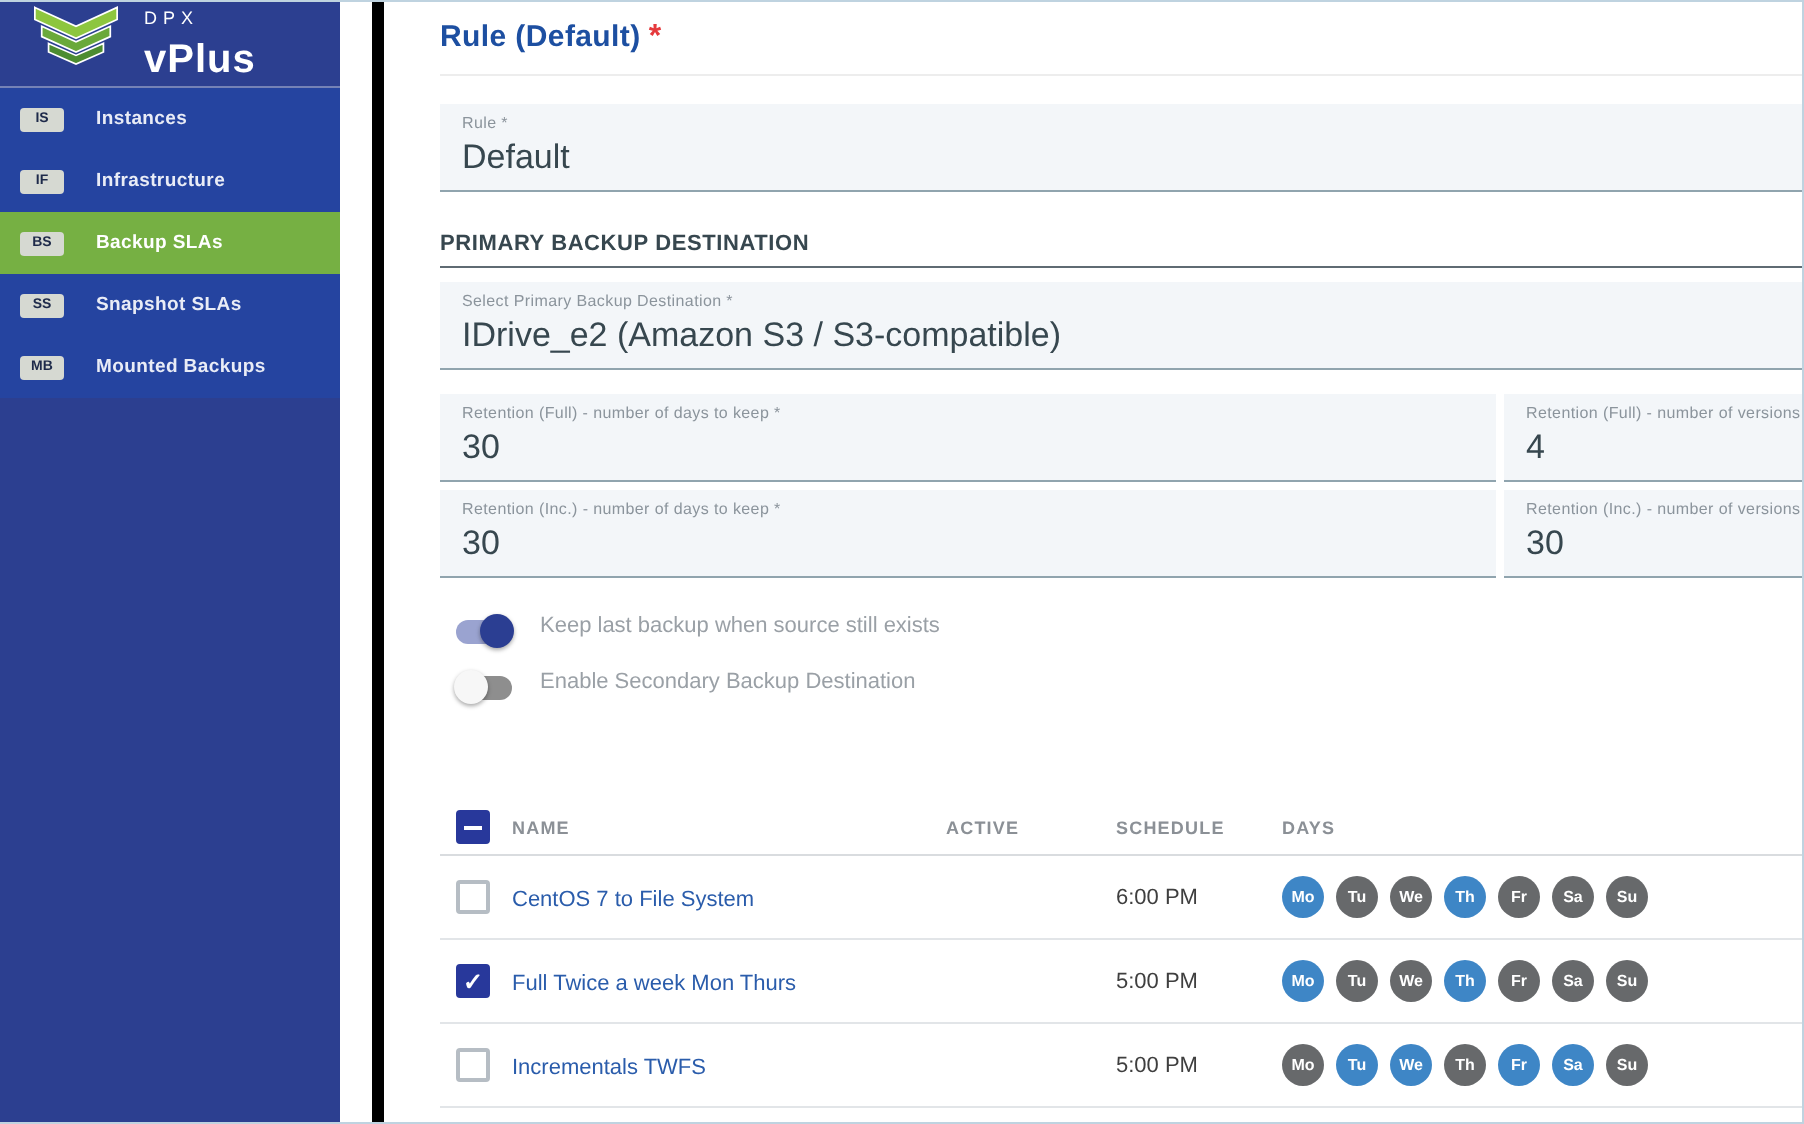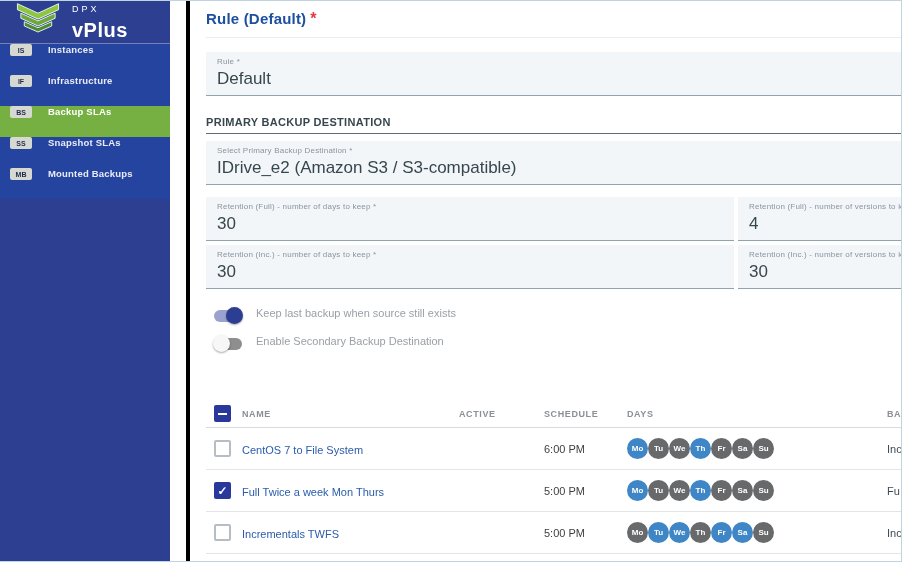--- a/index.html
+++ b/index.html
@@ -13,31 +13,31 @@
   html,body{background:#dfe7ee}
   .screen{position:relative;width:902px;height:562px;background:#fff;overflow:hidden;
     border:1px solid #bfd3e0;border-left:none;
     font-family:"Liberation Sans",sans-serif;-webkit-font-smoothing:antialiased}
   
   .sidebar{position:absolute;left:0;top:0;bottom:0;width:170px;background:var(--sidebar-blue);overflow:hidden}
   .logo{height:43px;display:flex;align-items:center;padding-left:14px;border-bottom:1px solid rgba(255,255,255,.35)}
   .logo-text{margin-left:10px;color:#fff;line-height:1}
   .logo-dpx{font-size:9px;font-weight:normal;letter-spacing:3px;display:block;margin-bottom:6px}
   .logo-vplus{font-size:20px;font-weight:bold;letter-spacing:.5px;display:block}
-  .nav-item{display:flex;align-items:flex-start;padding-left:18px;cursor:pointer}
+  .nav-item{display:flex;align-items:center;padding-left:18px;cursor:pointer}
   .nav-item.sub{height:31px;background:var(--sidebar-sub-blue);padding-left:10px}
   .nav-item.active{background:var(--active-green)}
   .nav-label{margin-left:7px;color:#e9ecf6;font-size:10.5px;font-weight:bold;letter-spacing:.2px;white-space:nowrap}
   .nav-item.sub .nav-label{font-size:9.5px}
   .nav-item.active .nav-label{color:#fff}
   .nav-badge{flex:0 0 22px;text-align:center;padding:2.5px 0;border-radius:2px;background:#d6d9d2;
     color:#1e2a4a;font-size:7px;font-weight:bold;margin-right:9px}
   
   .main{position:absolute;left:170px;right:0;top:0;bottom:0;background:#fff;overflow:hidden}
-  .main-inner{position:absolute;left:16px;right:0;top:0;bottom:0;border-left:4px solid #000000;padding-left:16px;overflow:hidden}
+  .main-inner{position:absolute;left:16px;right:0;top:0;bottom:0;border-left:6px solid #000000;padding-left:28px;overflow:hidden}
   .title-row{padding:9px 0;border-bottom:1px solid #ededed}
   .page-title{color:var(--title-blue);font-size:15px;font-weight:bold;letter-spacing:.2px}
   .req{color:var(--required-red);font-weight:bold;margin-left:4px}
   .field{background:var(--field-bg);border-bottom:1px solid #90a4ae;padding:5px 0 6px 11px;overflow:hidden}
   .field-label{font-size:8px;color:#8b949c;letter-spacing:.2px;white-space:nowrap}
   .field-value{font-size:17px;color:#37474f;margin-top:3px;white-space:nowrap}
   .name-field{margin-top:14px}
   .section-heading{margin-top:20px;padding-bottom:5px;border-bottom:1px solid #5f6b73;
     font-size:11px;font-weight:bold;color:#37474f;letter-spacing:.3px}
   .select-field{margin-top:7px}
@@ -59,21 +59,21 @@
   .th{font-size:9px;font-weight:bold;color:#8b9096;letter-spacing:.6px;white-space:nowrap}
   .tr{height:42px;border-bottom:1px solid #e2e5e8}
   .cb{width:17px;height:17px;margin-left:8px;border:2px solid #b6bdc4;border-radius:2px;background:#fff;
     display:flex;align-items:center;justify-content:center;cursor:pointer}
   .cb.checked,.cb.indet{background:var(--checkbox-navy);border-color:var(--checkbox-navy)}
   .cb.checked::after{content:"\2713";color:#fff;font-size:12px;font-weight:bold;line-height:1}
   .cb.indet::after{content:"";width:9px;height:2px;background:#fff;display:block}
   .row-link{font-size:11px;color:var(--link-blue);cursor:pointer;white-space:nowrap}
   .dot{width:9px;height:9px;border-radius:50%;background:var(--status-green);margin-left:4px}
   .sched{font-size:11px;color:#3f3f3f}
-  .days{display:flex;gap:0}
+  .days{display:flex;gap:6px}
   .chip{width:21px;height:21px;border-radius:50%;display:flex;align-items:center;justify-content:center;
     color:#fff;font-size:8px;font-weight:bold}
   .chip.on{background:var(--day-on)}
   .chip.off{background:var(--day-off)}
   .btype{font-size:11px;color:#3f4a55;white-space:nowrap;overflow:hidden}
 </style>
 </head>
 <body>
 
 <div class="screen">

